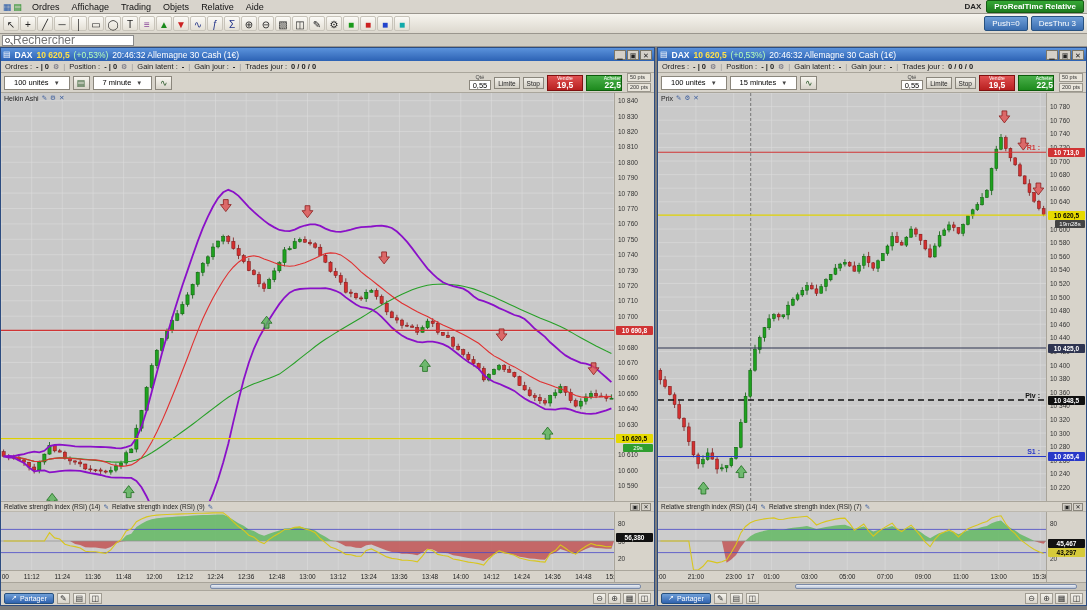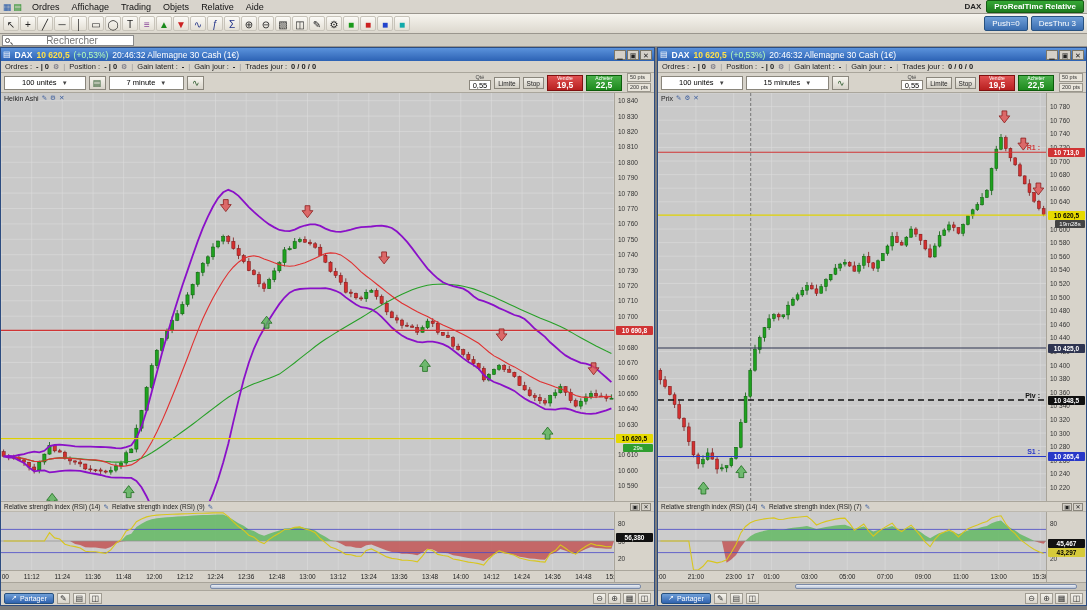--- a/index.html
+++ b/index.html
@@ -25,21 +25,21 @@
   .top-btn { background:linear-gradient(#6f9fd8,#3a6db0); color:#fff; font-size:8px;
     padding:1px 7px; border:1px solid #27517f; border-radius:2px; line-height:11px; }
 
   .searchrow { height:13px; background:#cfccc2; border-bottom:1px solid #9a968e;
     display:flex; align-items:center; padding:0 2px; }
   .search-box { display:flex; align-items:center; background:#fff; border:1px solid #8a8a8a;
     height:11px; width:132px; padding:0 2px; gap:3px; }
   .mag { width:5px; height:5px; border:1.2px solid #555; border-radius:50%; position:relative; flex:none; }
   .mag::after { content:""; position:absolute; width:3px; height:1.2px; background:#555;
     transform:rotate(45deg); left:3.5px; top:4.5px; }
-  .search-box input { border:none; outline:none; font-size:10px; width:100%; font-family:inherit; background:transparent;text-align:center; }
+  .search-box input { border:none; outline:none; font-size:12px; width:100%; font-family:inherit; background:transparent; }
 
   
   .desktop { position:relative; height:563px; background:#7d7d7d; }
   .win { position:absolute; top:0; height:559px; background:#d4d0c8; border:1px solid #2c4c80;
     display:flex; flex-direction:column; }
   .titlebar { height:13px; flex:none; background:linear-gradient(#5b93dc,#2c62b4); display:flex;
     align-items:center; color:#fff; font-size:8.5px; padding:0 2px; gap:4px; white-space:nowrap; overflow:hidden; }
   .tb-ic { font-size:8px; }
   .tb-sym { font-weight:bold; }
   .tb-price { color:#ffe24a; font-weight:bold; }
@@ -50,34 +50,34 @@
 
   .inforow { height:12px; flex:none; background:#d7d3ca; border-bottom:1px solid #aaa69c;
     display:flex; align-items:center; font-size:7.5px; gap:4px; padding:0 4px; color:#222; white-space:nowrap; overflow:hidden; }
   .inf-val { font-weight:bold; }
   .gear { color:#667; font-size:7px; }
   .sep { color:#999; }
 
   .controls { height:20px; flex:none; background:#d7d3ca; border-bottom:1px solid #aaa69c;
     display:flex; align-items:center; gap:3px; padding:0 3px; white-space:nowrap; }
   .dd { background:#fff; border:1px solid #8a867c; height:14px; display:flex; align-items:center;
-    font-size:7.5px; padding:0 17px; gap:5px; }
+    font-size:7.5px; padding:0 9px; gap:5px; }
   .dd-ar { font-size:6px; color:#444; }
   .icon-btn { width:17px; height:14px; border:1px solid #8a867c; background:linear-gradient(#f8f6f0,#d8d4ca);
     text-align:center; font-size:9px; line-height:13px; color:#225222; }
   .ctl-spacer { flex:1; }
   .qty { display:flex; flex-direction:column; align-items:center; line-height:1; }
   .qty-cap { font-size:5.5px; color:#444; }
   .qty-val { border:1px solid #8a867c; background:#fff; font-size:7.5px; padding:0 3px; height:10px; line-height:9px; }
   .mini-btn { border:1px solid #8a867c; background:linear-gradient(#f2f0ea,#d2cec4); font-size:6.5px;
     height:12px; line-height:11px; padding:0 3px; color:#222; }
   .sell-btn,.buy-btn { width:36px; height:16px; border:1px solid #801010;
     background:linear-gradient(#e05050,#b82020); color:#fff; display:flex; flex-direction:column;
     align-items:center; justify-content:center; line-height:1; }
-  .buy-btn { border-color:#0c5c0c; background:linear-gradient(#4ab04a,#1d8a1d); }
+  .buy-btn { border-color:#0c5c0c; background:linear-gradient(#4ab04a,#1d8a1d);align-items:flex-end; }
   .bs-lbl { font-size:5px; }
   .bs-px { font-size:8.5px; font-weight:bold; }
   .ranges { display:flex; flex-direction:column; gap:1px; margin-left:2px; }
   .range-lbl { font-size:5.5px; border:1px solid #9a968c; background:#e8e4da; padding:0 2px; line-height:7px; color:#333; }
 
   .chart-zone { flex:1; display:flex; flex-direction:column; min-height:0; }
   .main-row { flex:1; display:flex; min-height:0; }
   .plot { flex:1; position:relative; background:#c9c9c9; overflow:hidden; }
   .axis { width:40px; flex:none; position:relative; background:#d7d3ca; border-left:1px solid #a8a49a; overflow:hidden; }
   .tick { position:absolute; left:3px; color:#333; font-size:6.5px; line-height:7px; white-space:nowrap; }

